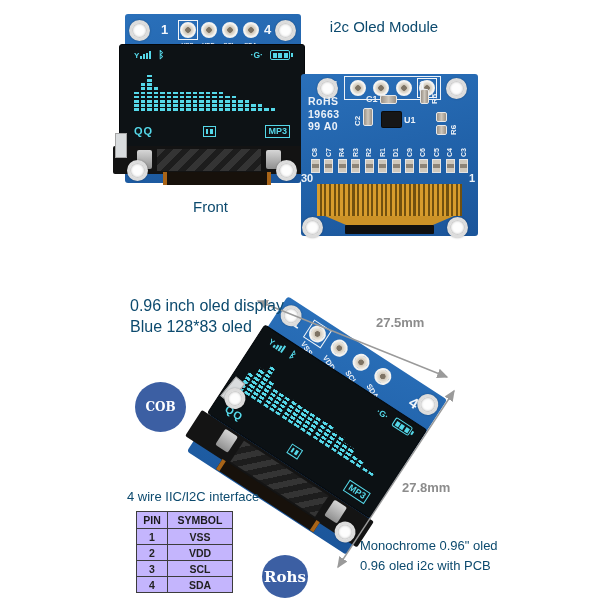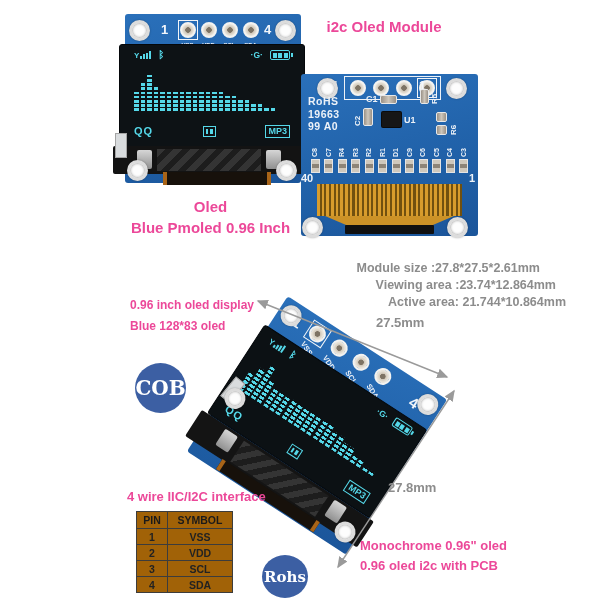--- a/index.html
+++ b/index.html
@@ -1,35 +1,35 @@
 <!DOCTYPE html>
 <html><head>
 <meta charset="utf-8">
 <style>
   html,body { margin:0; padding:0; background:#fff; }
   body { font-family:"Liberation Sans", sans-serif; }
   .canvas { position:relative; width:600px; height:600px; background:#ffffff; overflow:hidden; }
   .abs { position:absolute; }
 
   
-  .gray { color:#ec4899; font-weight:700; }
+  .gray { color:#0c4a6e; font-weight:400; }
   .back-title { left:300px; top:12px; width:168px; text-align:center; font-size:15px; line-height:29px; }
   .front-caption { left:103px; top:196px; width:215px; text-align:center; font-size:15px; line-height:21px; }
   .size-specs { right:34px; top:260px; text-align:right; font-size:12.5px; line-height:17px; color:#8c8c8c; font-weight:700; }
   .size-specs .l1 { margin-right:26px; } .size-specs .l2 { margin-right:10px; }
-  .display-specs { left:130px; top:295px; font-size:12px; line-height:21px; }
+  .display-specs { left:130px; top:295px; font-size:16px; line-height:21px; }
   .iface-heading { left:127px; top:489px; font-size:13px; }
   .footer-note { left:360px; top:536px; font-size:13px; line-height:20px; }
   .dim-label { font-size:13px; color:#8c8c8c; font-weight:700; }
-  .dim-w { left:376px; top:315px; } .dim-h { left:388px; top:480px; }
+  .dim-w { left:376px; top:315px; } .dim-h { left:402px; top:480px; }
 
   
   .badge { border-radius:50%; background:#3c5fa3; color:#fff; font-family:"DejaVu Serif", serif;
            display:flex; align-items:center; justify-content:center; font-weight:700; }
-  .badge-cob { left:135px; top:363px; width:51px; height:50px; font-size:20px; }
+  .badge-cob { left:135px; top:382px; width:51px; height:50px; font-size:12px; }
   .badge-rohs { left:262px; top:555px; width:46px; height:43px; font-size:15px; }
 
   
   .pcb { background:linear-gradient(165deg,#337fc4 0%, #2a70ba 0%, #1f5fa6 65%, #1b559a 100%); border-radius:3px; }
   .hole { position:absolute; width:21px; height:21px; border-radius:50%;
           background:#fdfdfd; border:3px solid #dcdcdc; box-shadow:0 0 3px rgba(0,0,0,.45) inset, 0 0 2px rgba(0,0,0,.3); box-sizing:border-box; }
   .pins { position:absolute; display:flex; }
   .pincol { display:flex; flex-direction:column; align-items:center; }
   .pw { display:block; padding:1px; border:1.5px solid transparent; line-height:0; }
   .pad { display:inline-block; width:12px; height:12px; border-radius:50%;
@@ -132,21 +132,21 @@
   .m3 .oled { left:12px; right:12px; top:5px; bottom:8px; --u:4.3px; --bw:5.2px; }
   .m3 .oled .eq { gap:2.2px; }
   .m3-black { position:absolute; left:-10px; top:142px; width:205px; height:31px; background:#141414; border-radius:2px; }
   .m3-black .clip.l { left:30px; top:3px; } .m3-black .clip.r { right:30px; top:3px; }
   .m3-black .hatch { left:52px; right:52px; top:3px; height:25px; }
   .m3 .sticker { left:-1px; top:96px; width:12px; height:25px; transform:rotate(6deg); }
   .m3-fold { position:absolute; left:34px; top:172px; width:108px; height:12px; background:#17110b;
              border-left:4px solid #a86418; border-right:4px solid #a86418; }
 
   
-  .pin-table { position:absolute; left:136px; top:511px; border-collapse:collapse; background:#a16207; }
+  .pin-table { position:absolute; left:136px; top:511px; border-collapse:collapse; background:#c4b5fd; }
   .pin-table th, .pin-table td { border:1px solid #3c3c3c; text-align:center; font-size:10.5px; color:#1a1a1a; padding:0; }
   .pin-table th { font-weight:700; width:64px; height:16px; }
   .pin-table th:first-child, .pin-table td:first-child { width:30px; }
   .pin-table td { height:15px; font-weight:700; color:#222; }
 
   svg.overlay { position:absolute; left:0; top:0; pointer-events:none; }
 </style>
 </head>
 <body>
 
@@ -344,21 +344,21 @@
         <div class="comp">
         <span class="cl">C4</span>
         <span class="cb"></span>
       </div>
         <div class="comp">
         <span class="cl">C3</span>
         <span class="cb"></span>
       </div>
       </div>
 
-    <span class="abs bk-rowl silk">40</span>
+    <span class="abs bk-rowl silk">30</span>
     <span class="abs bk-rowr silk">1</span>
     <div class="bk-flex"></div>
     <div class="bk-fan"></div>
     <div class="bk-conn"></div>
   </div>
 
   <div class="abs pcb m3">
     <span class="pin-num pn-first">1</span>
     <div class="pins">
         <div class="pincol">
@@ -458,29 +458,23 @@
     </defs>
     <line x1="258" y1="301" x2="447" y2="377" stroke="#9a9a9a" stroke-width="1.4" marker-start="url(#ah)" marker-end="url(#ah)"></line>
     <line x1="454" y1="391" x2="338" y2="567" stroke="#9a9a9a" stroke-width="1.4" marker-start="url(#ah)" marker-end="url(#ah)"></line>
   </svg>
 
   <div class="abs gray back-title">
     <div>i2c Oled Module</div>
   </div>
 
   <div class="abs gray front-caption">
-    <div>Oled</div>
-    <div>Blue Pmoled 0.96 Inch</div>
-  </div>
-
-  <div class="abs size-specs">
-    <div class="l1">Module size :27.8*27.5*2.61mm</div>
-    <div class="l2">Viewing area :23.74*12.864mm</div>
-    <div class="l3">Active area: 21.744*10.864mm</div>
-  </div>
+    <div>Front</div>
+  </div>
+
 
   <div class="abs gray display-specs">
     <div>0.96 inch oled display</div>
     <div>Blue 128*83 oled</div>
   </div>
 
   <div class="abs badge badge-cob">COB</div>
   <div class="abs badge badge-rohs">Rohs</div>
 
   <span class="abs dim-label dim-w">27.5mm</span>

